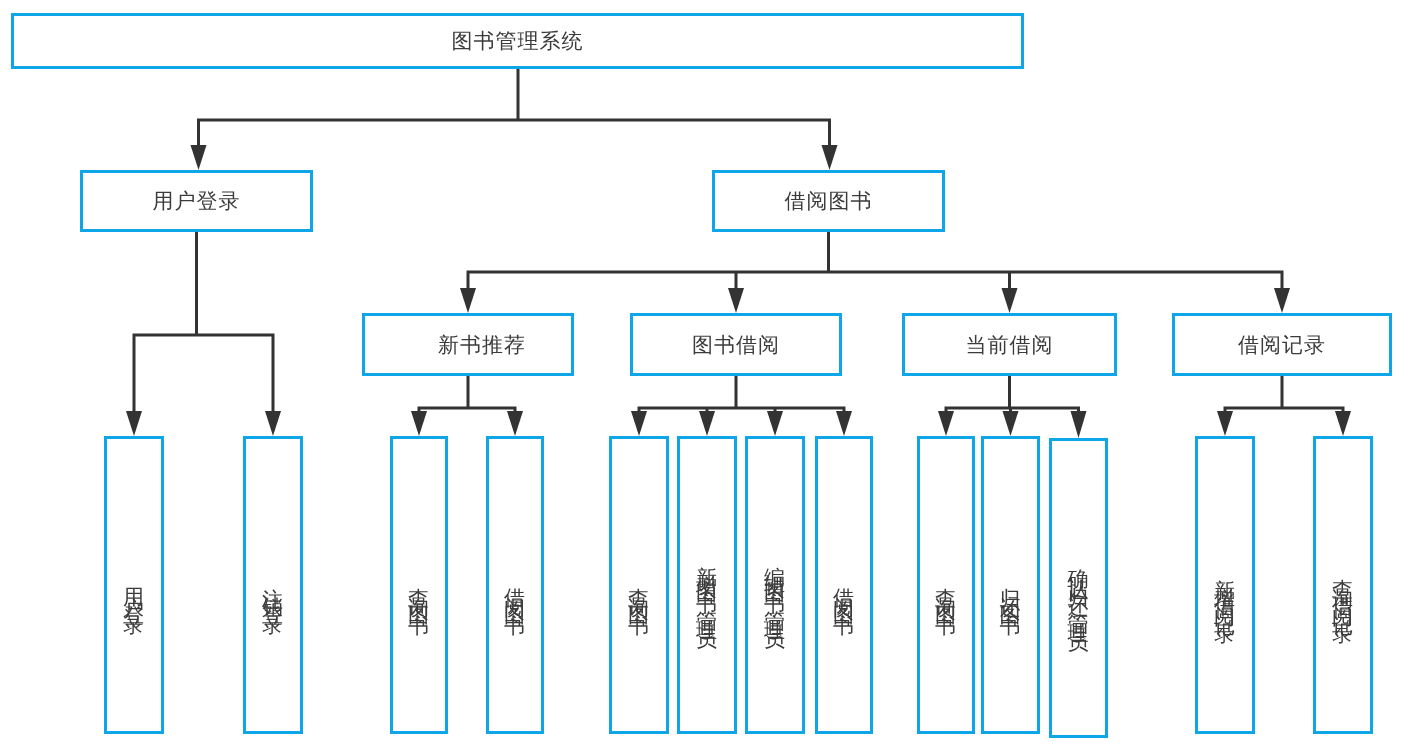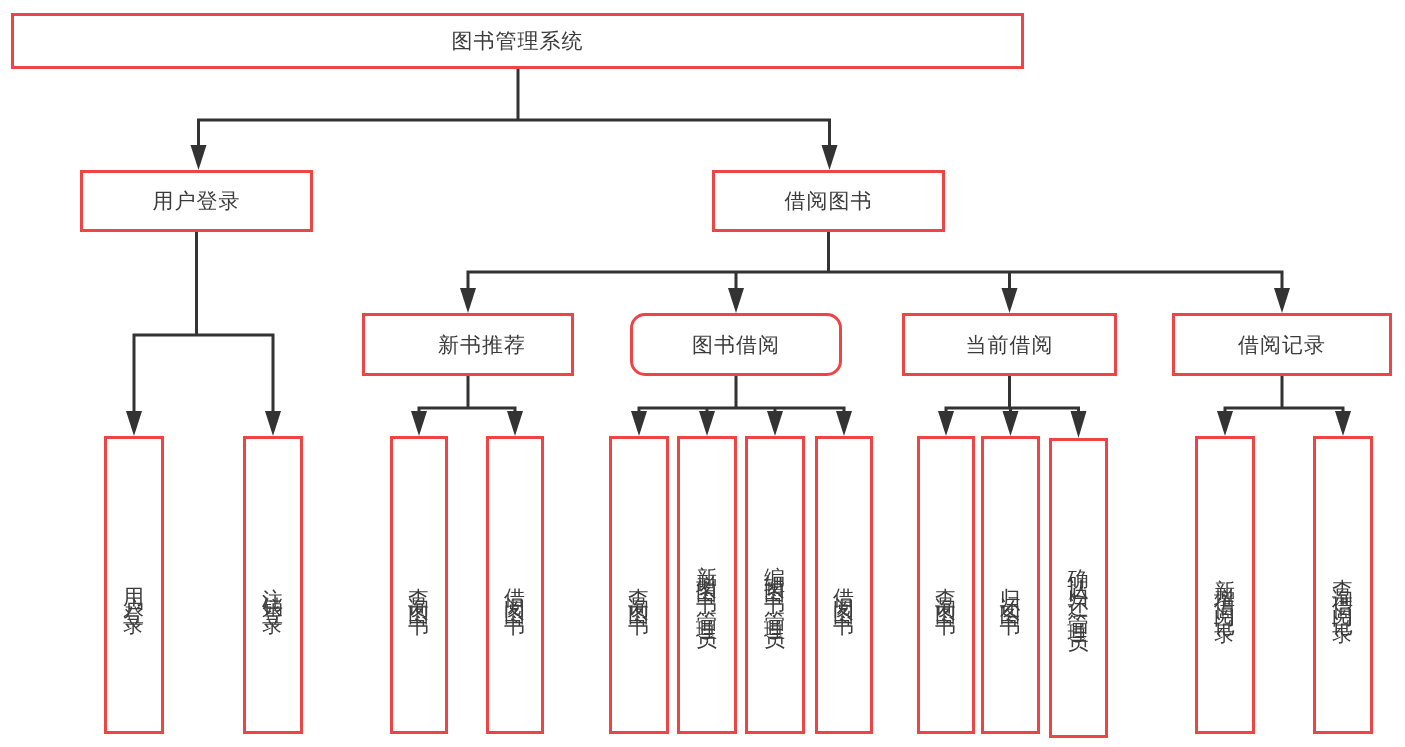--- a/index.html
+++ b/index.html
@@ -18,21 +18,21 @@
   .connectors {
     position: absolute;
     left: 0; top: 0;
     width: 1405px;
     height: 747px;
     pointer-events: none;
   }
   .box {
     position: absolute;
     box-sizing: border-box;
-    border: 3px solid #ef4444;
+    border: 3px solid #0ea5e9;
     background: #ffffff;
     display: flex;
     align-items: center;
     justify-content: center;
   }
   .hlabel {
     font-size: 21px;
     color: #3b3b3b;
     letter-spacing: 1px;
     white-space: nowrap;
@@ -47,21 +47,21 @@
     color: #3b3b3b;
     white-space: nowrap;
   }
   
   .n-root   { left: 11px;   top: 13px;  width: 1013px; height: 56px; }
   
   .n-login  { left: 80px;   top: 170px; width: 233px;  height: 62px; }
   .n-mgmt   { left: 712px;  top: 170px; width: 233px;  height: 62px; }
   
   .n-l31    { left: 362px;  top: 313px; width: 212px;  height: 63px; padding-left: 28px; }
-  .n-l32    { left: 630px;  top: 313px; width: 212px;  height: 63px; border-radius: 15px; }
+  .n-l32    { left: 630px;  top: 313px; width: 212px;  height: 63px; }
   .n-l33    { left: 902px;  top: 313px; width: 215px;  height: 63px; align-items: center; }
   .n-l34    { left: 1172px; top: 313px; width: 220px;  height: 63px; }
   
   .leaf     { top: 436px; height: 298px; }
   .f-1  { left: 104px;  width: 60px; }
   .f-2  { left: 243px;  width: 60px; }
   .f-3  { left: 390px;  width: 58px; }
   .f-4  { left: 486px;  width: 58px; }
   .f-5  { left: 609px;  width: 60px; }
   .f-6  { left: 677px;  width: 60px; }

